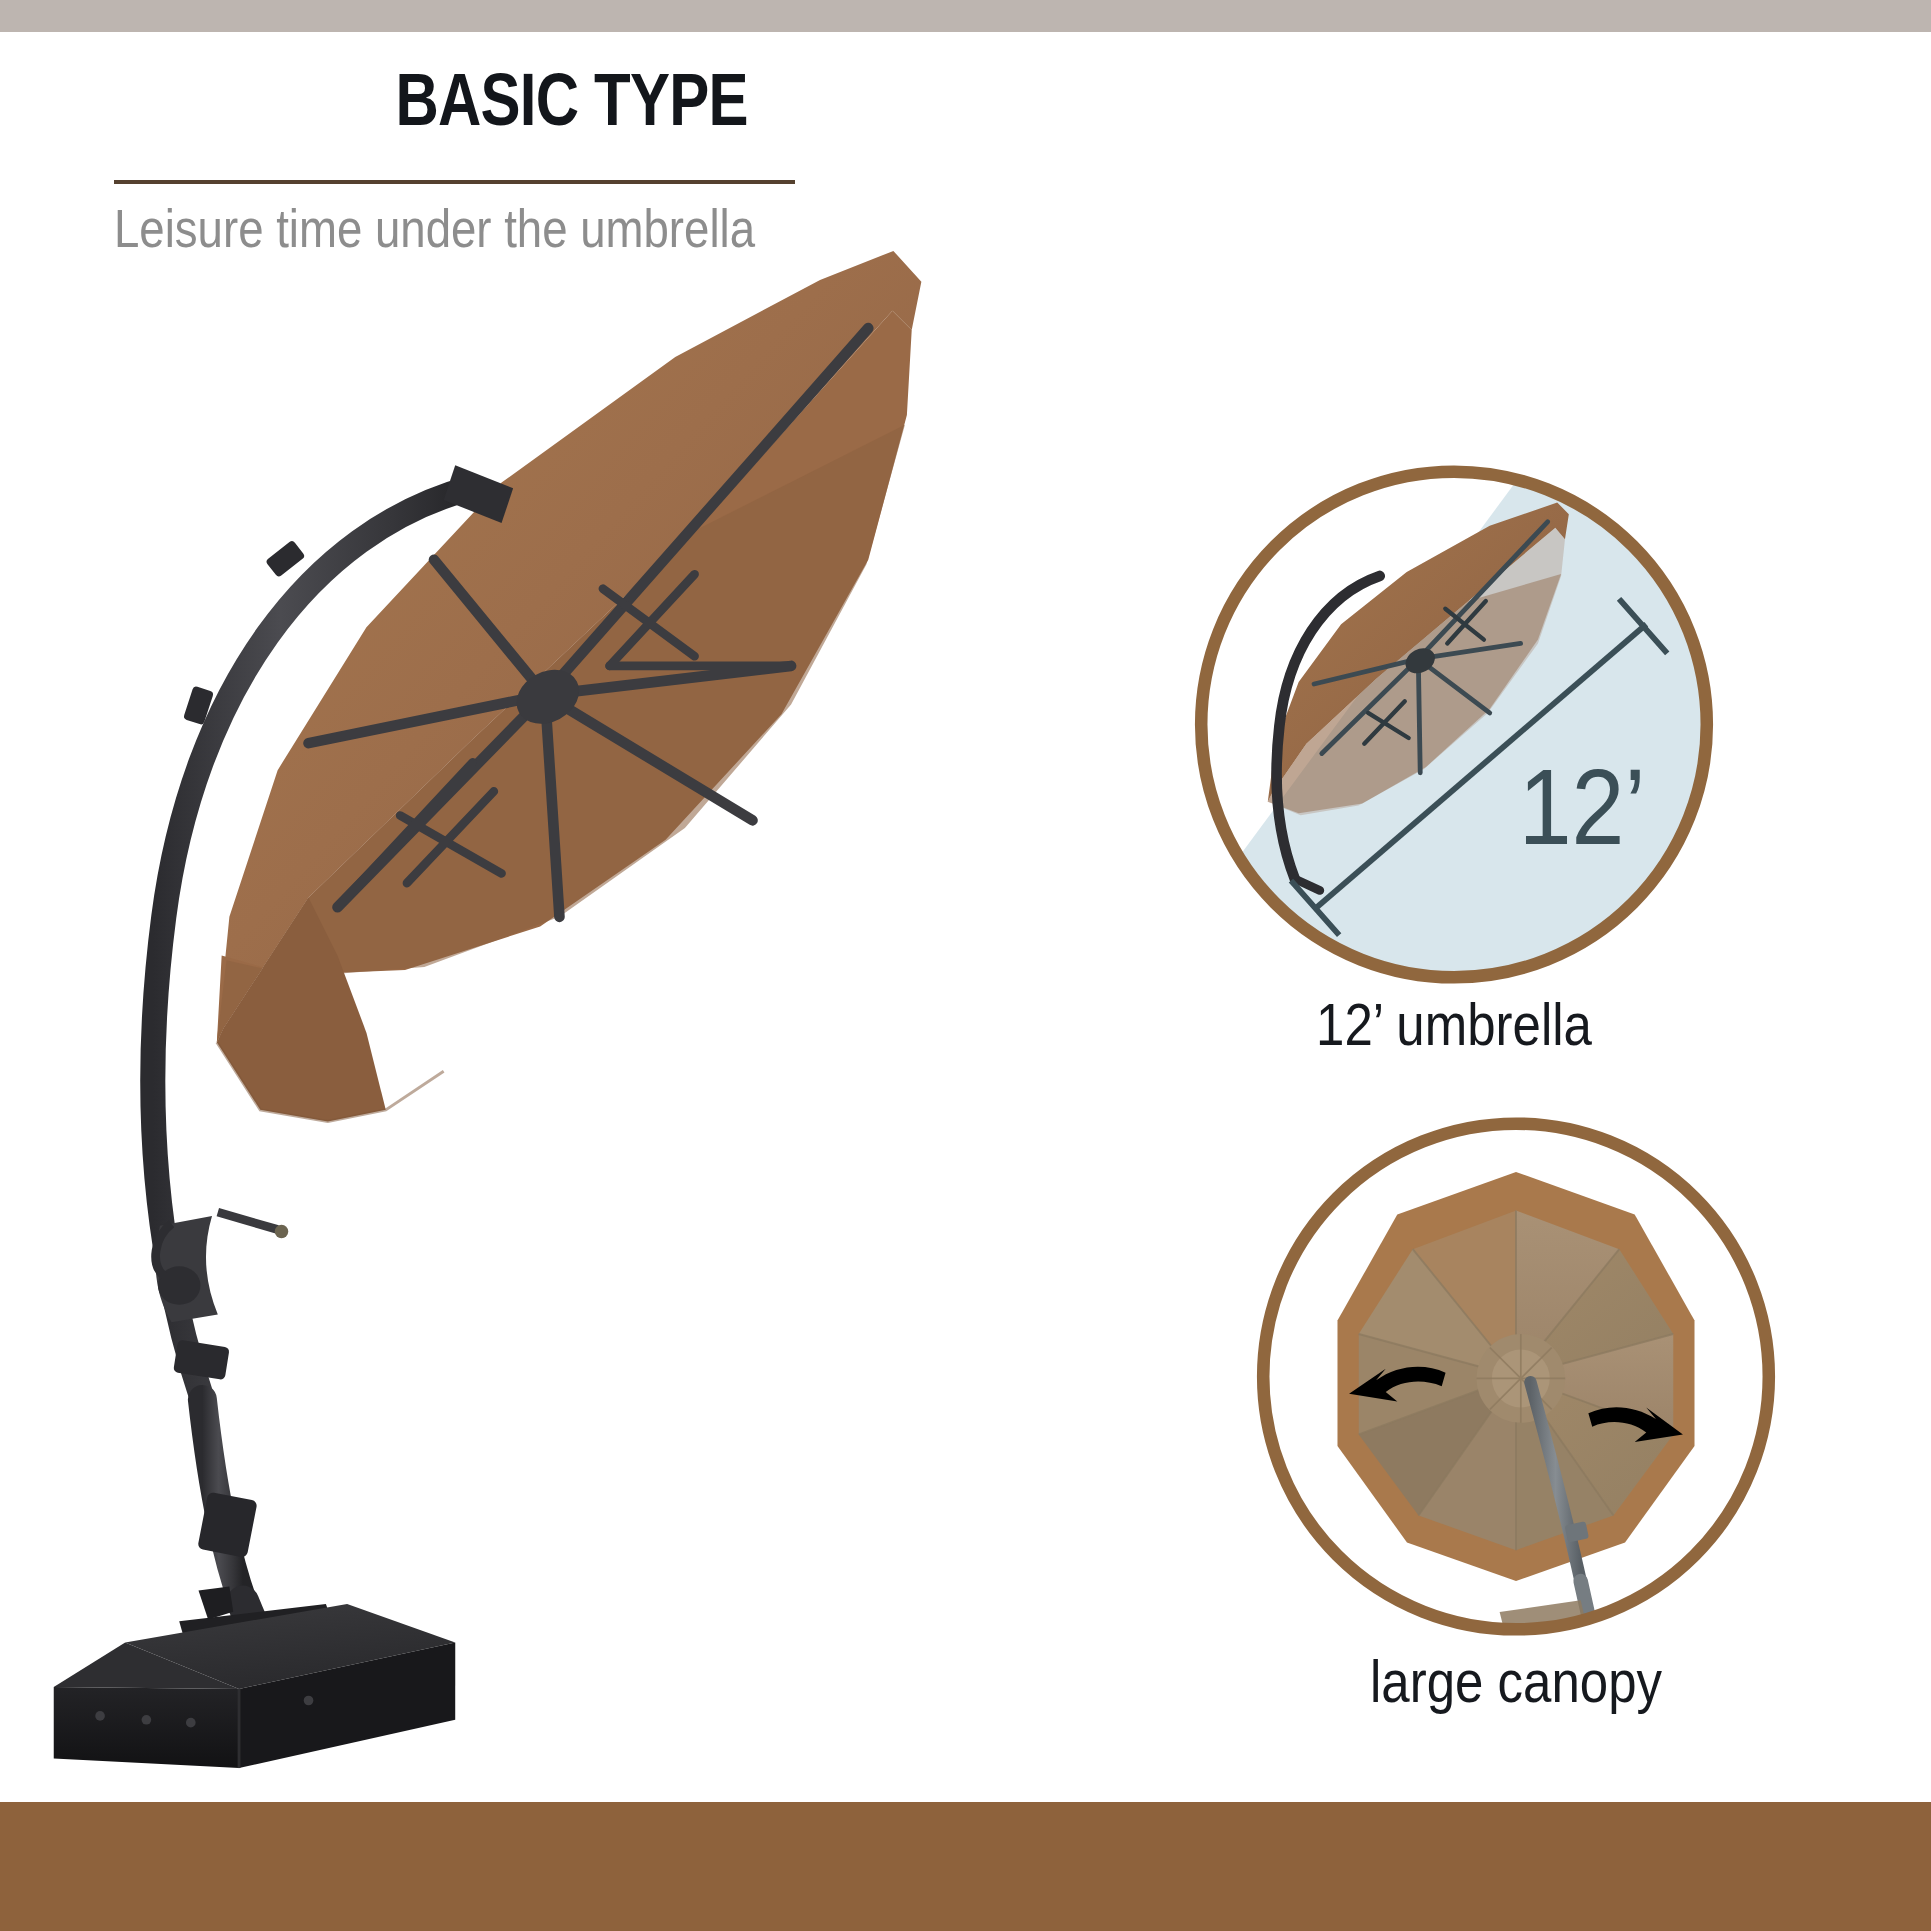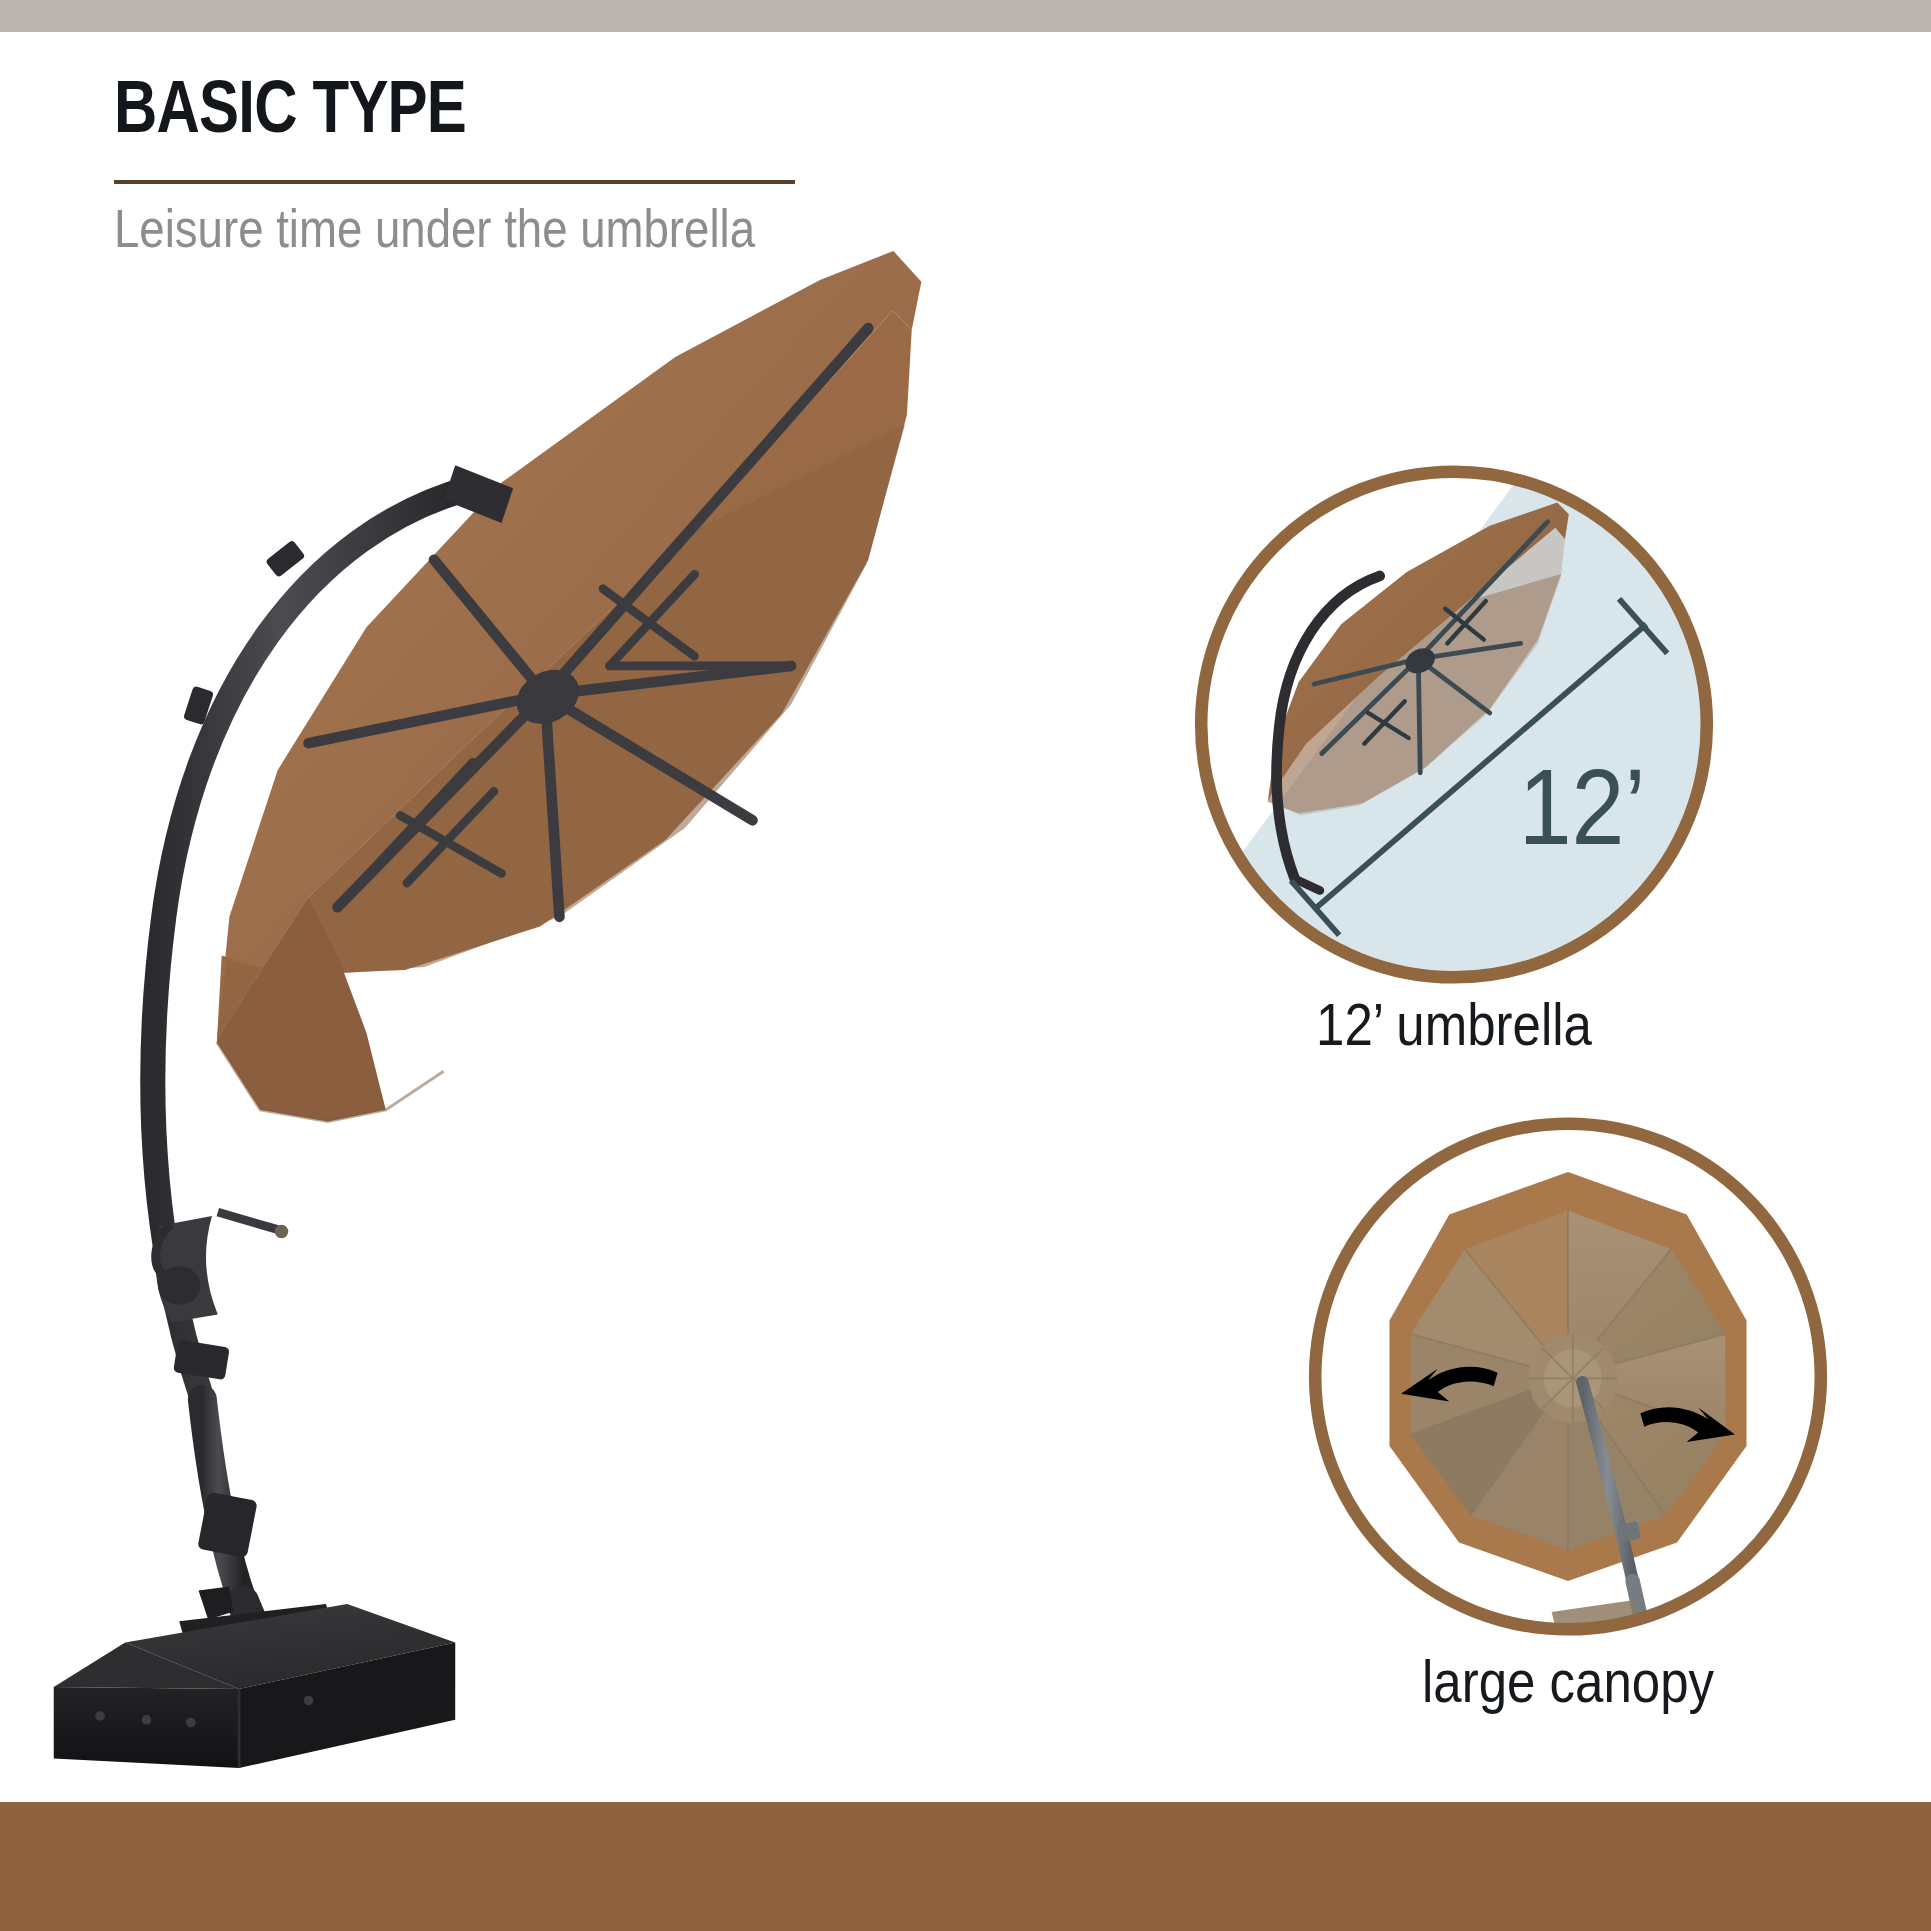--- a/index.html
+++ b/index.html
@@ -29,22 +29,23 @@
     left: 0; top: 1802px;
     width: 1931px;
     height: 129px;
     background: #8e623c;
   }
 
   
   .header {
     position: absolute;
     left: 114px;
-    top: 70px;
+    top: 63px;
     width: 792px;
+    text-align: right;
   }
   .page-title {
     font-family: "Liberation Sans Narrow", "Liberation Sans", sans-serif;
     font-size: 75px;
     font-weight: bold;
     line-height: 0.98;
     letter-spacing: -1px;
     color: #13161b;
     transform: scaleX(0.80);
     transform-origin: left center;
@@ -97,21 +98,21 @@
     font-size: 60px;
     font-weight: 400;
     color: #16191e;
     transform: scaleX(0.85);
     white-space: nowrap;
   }
 
   #feature-12ft  { left: 1179px; top: 454px;  width: 550px; height: 676px; }
   #feature-12ft .feature-caption { top: 536px; }
 
-  #feature-canopy { left: 1293px; top: 1106px; width: 550px; height: 676px; }
+  #feature-canopy { left: 1241px; top: 1106px; width: 550px; height: 676px; }
   #feature-canopy .feature-caption { top: 541px; }
 </style>
 </head>
 <body>
 
 <div class="top-band"></div>
 <div class="bottom-band"></div>
 
 <div class="header">
   <h1 class="page-title">BASIC TYPE</h1>

